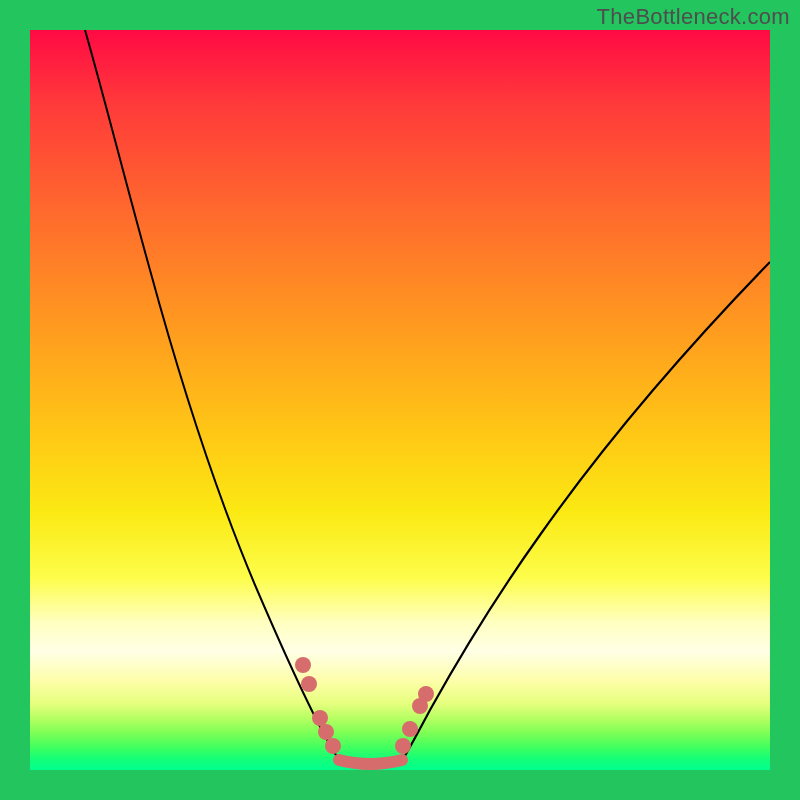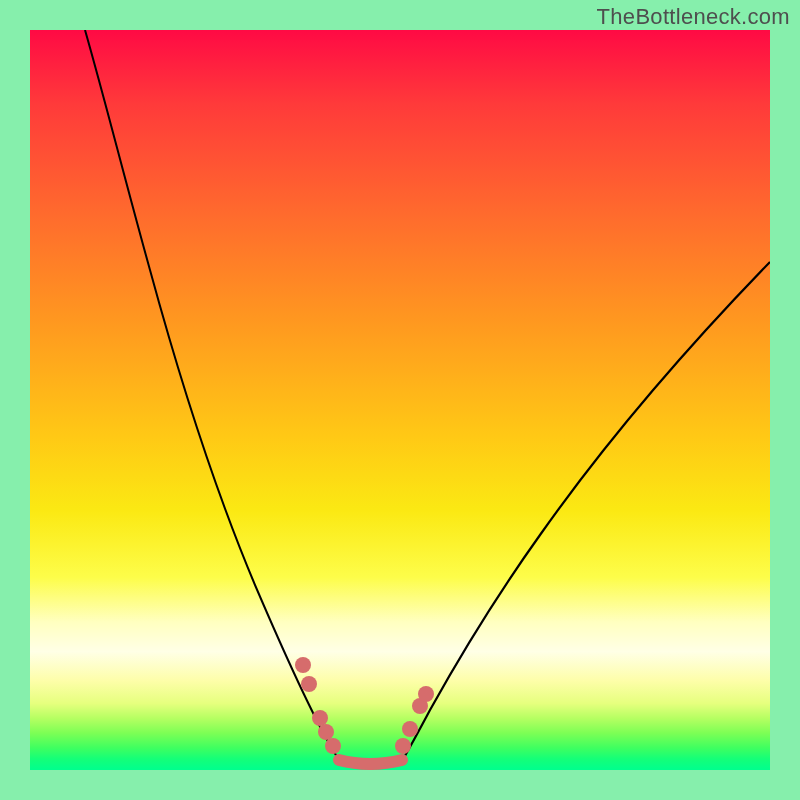--- a/index.html
+++ b/index.html
@@ -10,21 +10,21 @@
     overflow: hidden;
     background: #000;
     font-family: Arial, Helvetica, sans-serif;
   }
   .frame {
     position: absolute;
     top: 0;
     left: 0;
     width: 800px;
     height: 800px;
-    background: #86efac;
+    background: #22c55e;
   }
   .plot {
     position: absolute;
     top: 30px;
     left: 30px;
     width: 740px;
     height: 740px;
     overflow: hidden;
   }
   .gradient {

